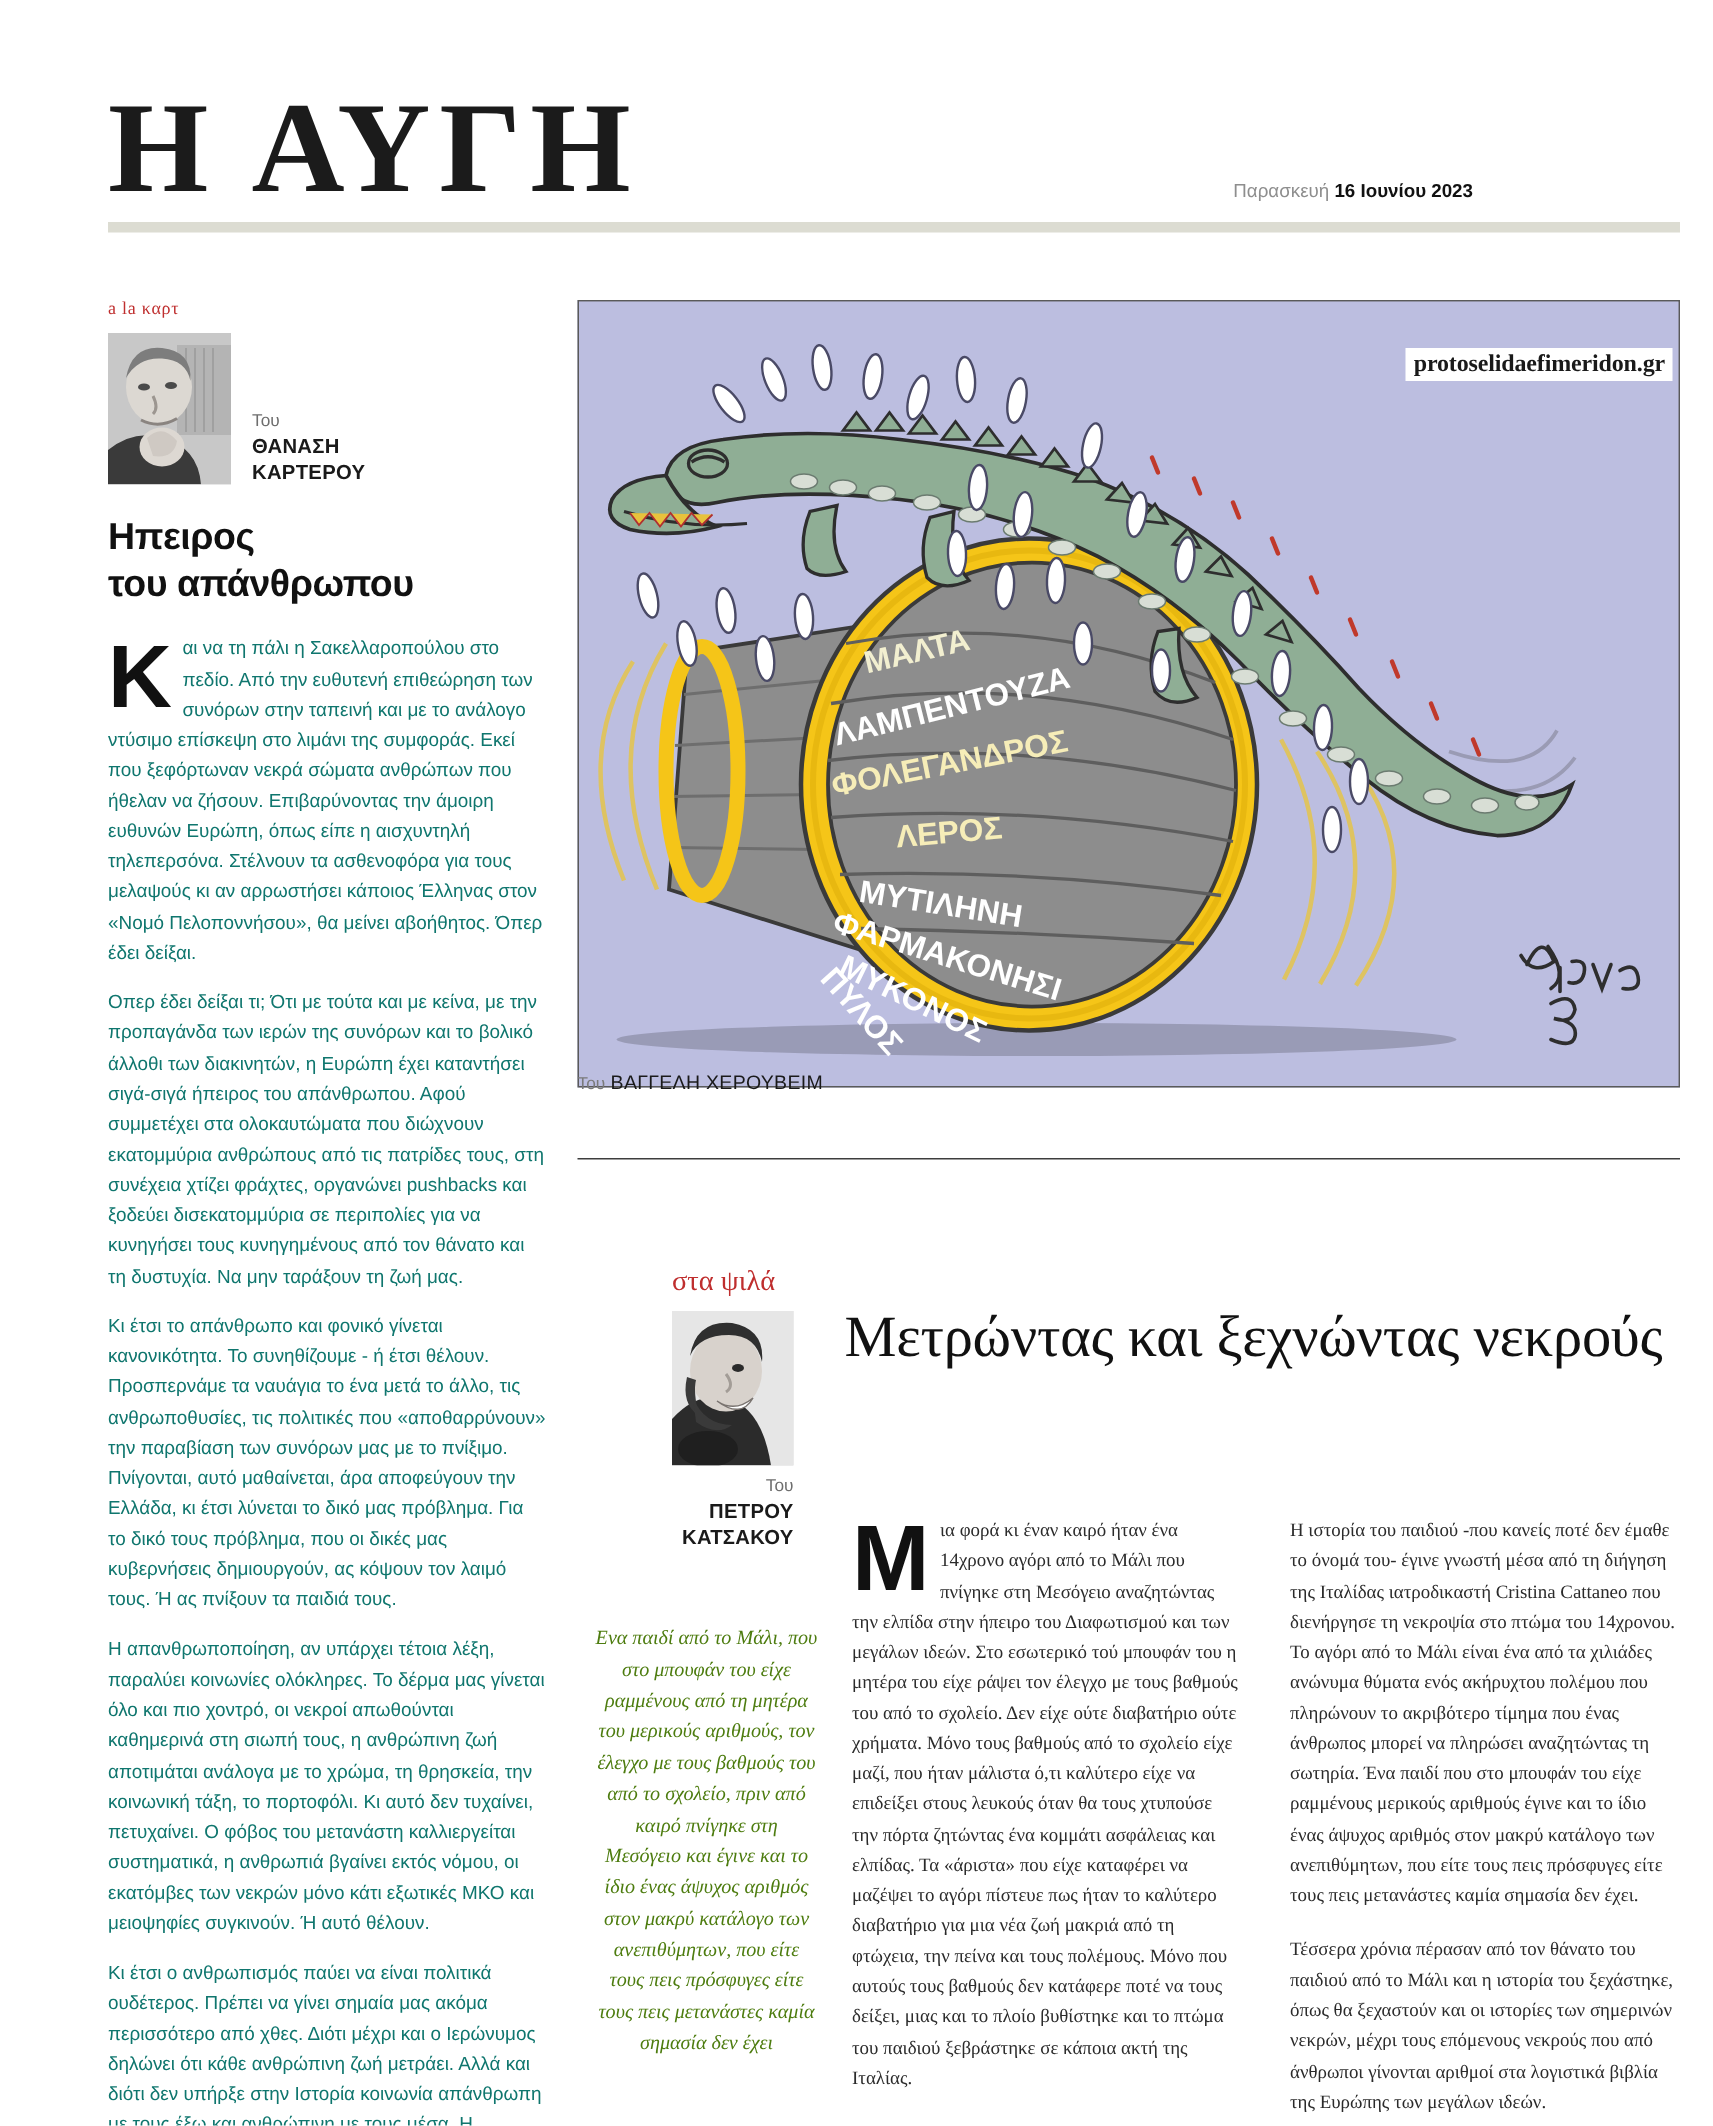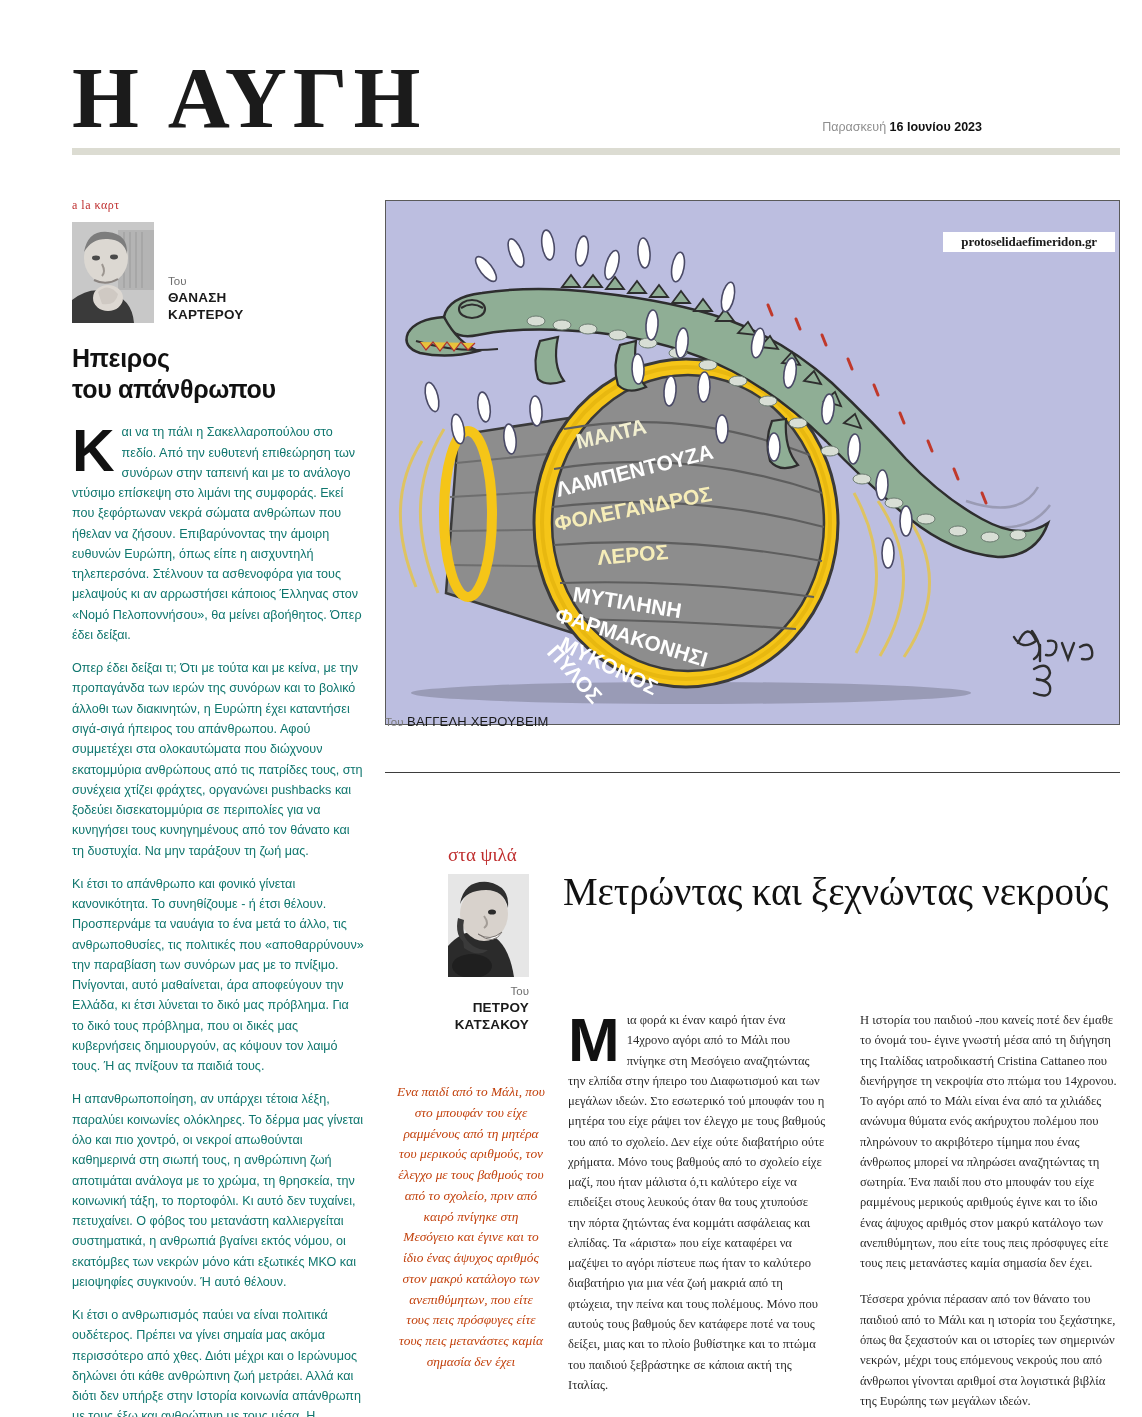--- a/index.html
+++ b/index.html
@@ -116,23 +116,23 @@
     border: 1px solid #5a5a5a;
     background: #bcbee0;
     overflow: hidden;
   }
   .cartoon-wrap svg { display: block; }
   .watermark {
     position: absolute;
     right: 4px; top: 31px;
     background: #ffffff;
     color: #1a1a1a;
-    font-size: 13px;
+    font-size: 16px;
     font-weight: 700;
-    padding: 2px 18px;
+    padding: 2px 5px;
     letter-spacing: -0.1px;
     font-family: "Liberation Serif", "DejaVu Serif", serif;
   }
   .cartoon-credit {
     position: absolute;
     left: 385px; top: 714px;
     width: 735px;
     text-align: left;
     font-size: 13px;
     color: #1a1a1a;
@@ -192,21 +192,21 @@
 
   .pullquote {
     position: absolute;
     left: 12px; top: 246px;
     width: 148px;
     font-family: "Liberation Serif", "DejaVu Serif", serif;
     font-style: italic;
     font-size: 13.4px;
     line-height: 1.55;
     text-align: center;
-    color: #c2410c;
+    color: #4d7c0f;
   }
 
   .lower-cols {
     position: absolute;
     left: 183px; top: 158px;
     width: 552px;
     display: flex;
     gap: 32px;
   }
   .lower-cols .col { width: 260px; }

